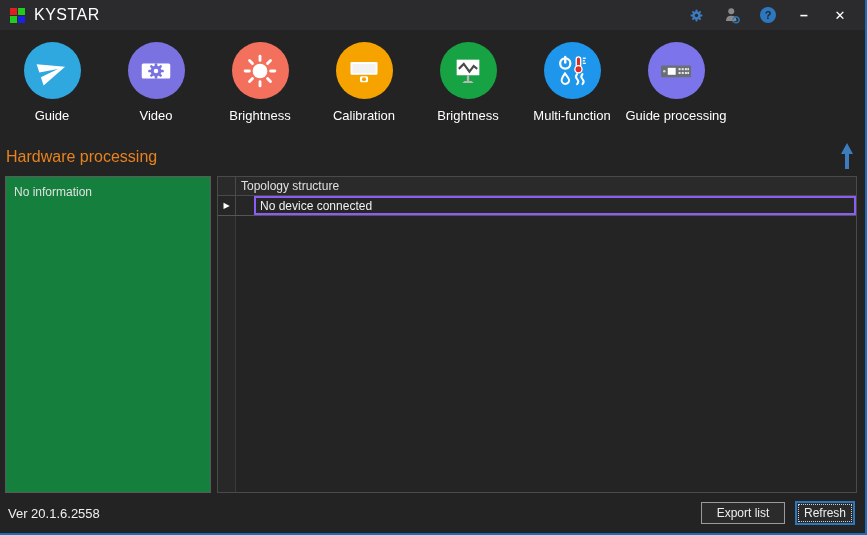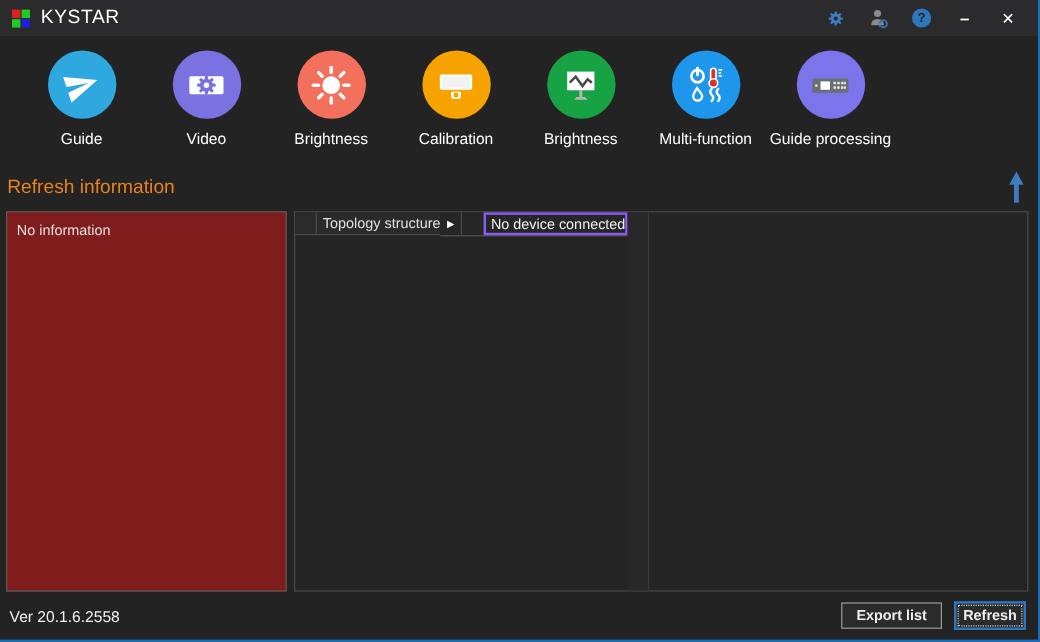--- a/index.html
+++ b/index.html
@@ -18,49 +18,49 @@
   .logo { width:15px; height:15px; margin-left:10px; display:grid; grid-template-columns:7px 7px; grid-template-rows:7px 7px; gap:1px; }
   .logo .sq { width:7px; height:7px; }
   .sq.r { background:#e01f1f; } .sq.g { background:#1fcc1f; } .sq.b { background:#1f1fe0; }
   .app-title { font-size:16px; color:#ffffff; margin-left:9px; letter-spacing:0.5px;text-align:center; }
   .tb-right { margin-left:auto; display:flex; align-items:center; gap:14px; margin-right:14px; }
   .tb-btn { width:22px; height:22px; display:flex; align-items:center; justify-content:center; cursor:default; }
   .help-circle { width:16px; height:16px; border-radius:50%; background:#2d77be; color:#24262c; font-size:11px; font-weight:bold; display:flex; align-items:center; justify-content:center; }
   .glyph-min { color:#fff; font-size:14px; font-weight:bold; line-height:10px; }
   .glyph-close { color:#fff; font-size:13px; }
   
-  .nav { flex:0 0 108px; display:flex; padding-left:16px; padding-top:12px; }
+  .nav { flex:0 0 108px; display:flex; padding-left:0; padding-top:12px; }
   .nav-item { width:104px; display:flex; flex-direction:column; align-items:center; cursor:pointer; }
   .circ { width:57px; height:57px; border-radius:50%; display:flex; align-items:center; justify-content:center; }
   .c-guide { background:#2fa8e0; } .c-expert { background:#7b72e2; } .c-brightness { background:#f2705c; }
   .c-calibration { background:#f6a300; } .c-monitoring { background:#17a243; } .c-multi { background:#1e96eb; } .c-video { background:#7c74ea; }
   .nav-label { margin-top:9px; font-size:13px; color:#ffffff; white-space:nowrap; }
   
   .section-head { flex:0 0 38px; position:relative; display:flex; align-items:center; }
   .section-title { color:#e8821e; font-size:16px; margin-left:6px; }
   .up-arrow { position:absolute; right:10px; top:4px; }
   
   .content { flex:1 1 auto; display:flex; align-items:stretch; }
-  .left-panel { width:234px; margin-left:5px; border:1px solid #5a5a5a; background:#7f1d1d; }
+  .left-panel { width:206px; margin-left:5px; border:1px solid #5a5a5a; background:#15803d; }
   .left-panel .noinfo { font-size:12px; color:#e0e0e0; padding:8px 0 0 8px; }
-  .table { flex:1 1 auto; margin-left:6px; margin-right:8px; border:1px solid #4a4a4a; background:#242424; display:flex; }
+  .table { flex:1 1 auto; margin-left:6px; margin-right:8px; border:1px solid #4a4a4a; background:#242424; display:flex; flex-direction:column; }
   .t-header { height:19px; background:#2a2a2a; display:flex; border-bottom:1px solid #4a4a4a; }
   .t-corner { width:18px; border-right:1px solid #4a4a4a; background:#2a2a2a; }
   .t-head-cell { flex:1; font-size:12px; color:#e0e0e0; display:flex; align-items:center; padding-left:5px; }
   .t-row { height:20px; display:flex; border-bottom:1px solid #555; background:#262626; cursor:default; }
   .t-selector { width:18px; border-right:1px solid #4a4a4a; display:flex; align-items:center; justify-content:center; color:#fff; font-size:8px; }
   .t-indent { width:18px; }
   .t-cell { flex:1; border:2px solid #8b5cf6; display:flex; align-items:center; padding-left:4px; font-size:12px; color:#f0f0f0; }
   .t-body { flex:1; display:flex; }
   .t-rowheader-strip { width:18px; border-right:1px solid #3a3a3a; background:#282828; }
   
   .footer { flex:0 0 40px; display:flex; align-items:center; }
   .version { font-size:13px; color:#f0f0f0; margin-left:8px; }
   .f-right { margin-left:auto; display:flex; align-items:center; gap:10px; margin-right:10px; }
-  .btn { height:22px; background:#2b2b2b; color:#eeeeee; font-size:12px; font-family:"Liberation Sans", sans-serif; display:flex; align-items:center; justify-content:center; cursor:pointer;font-weight:bold; }
+  .btn { height:22px; background:#2b2b2b; color:#eeeeee; font-size:12px; font-family:"Liberation Sans", sans-serif; display:flex; align-items:center; justify-content:center; cursor:pointer; }
   .btn-export { width:84px; border:1px solid #9a9a9a; }
   .btn-refresh { width:60px; height:24px; border:2px solid #2d77be; position:relative; }
   .btn-refresh .focus-dots { position:absolute; inset:1px; border:1px dotted #cfcfcf; pointer-events:none; }
   svg { display:block; }
 </style>
 </head>
 <body>
 
 <div class="titlebar">
   <div class="logo">
@@ -209,21 +209,21 @@
             <rect x="19.2" y="12.6" width="1" height="1.3"></rect>
         </g>
       </svg>
     </div>
     <div class="nav-label">Guide processing</div>
   </div>
 
 </div>
 
 <div class="section-head">
-  <div class="section-title">Refresh information</div>
+  <div class="section-title">Hardware processing</div>
   <div class="up-arrow">
     <svg width="16" height="28" viewBox="0 0 16 28">
       <path d="M8 1 L14 12 L10 12 L10 27 L6 27 L6 12 L2 12 Z" fill="#3e7cc0"></path>
     </svg>
   </div>
 </div>
 
 <div class="content">
   <div class="left-panel">
     <div class="noinfo">No information</div>

